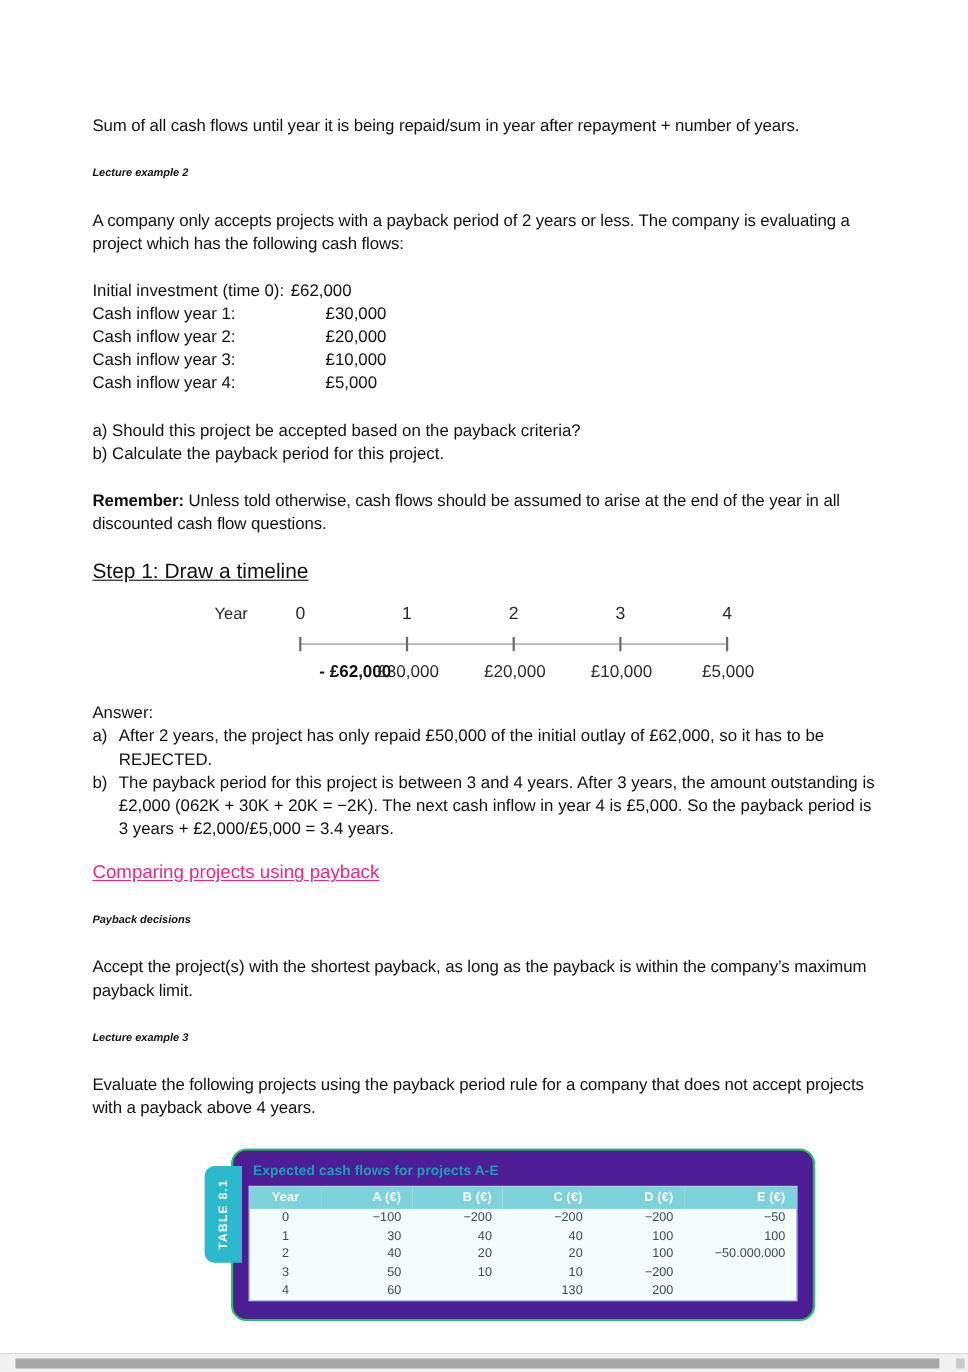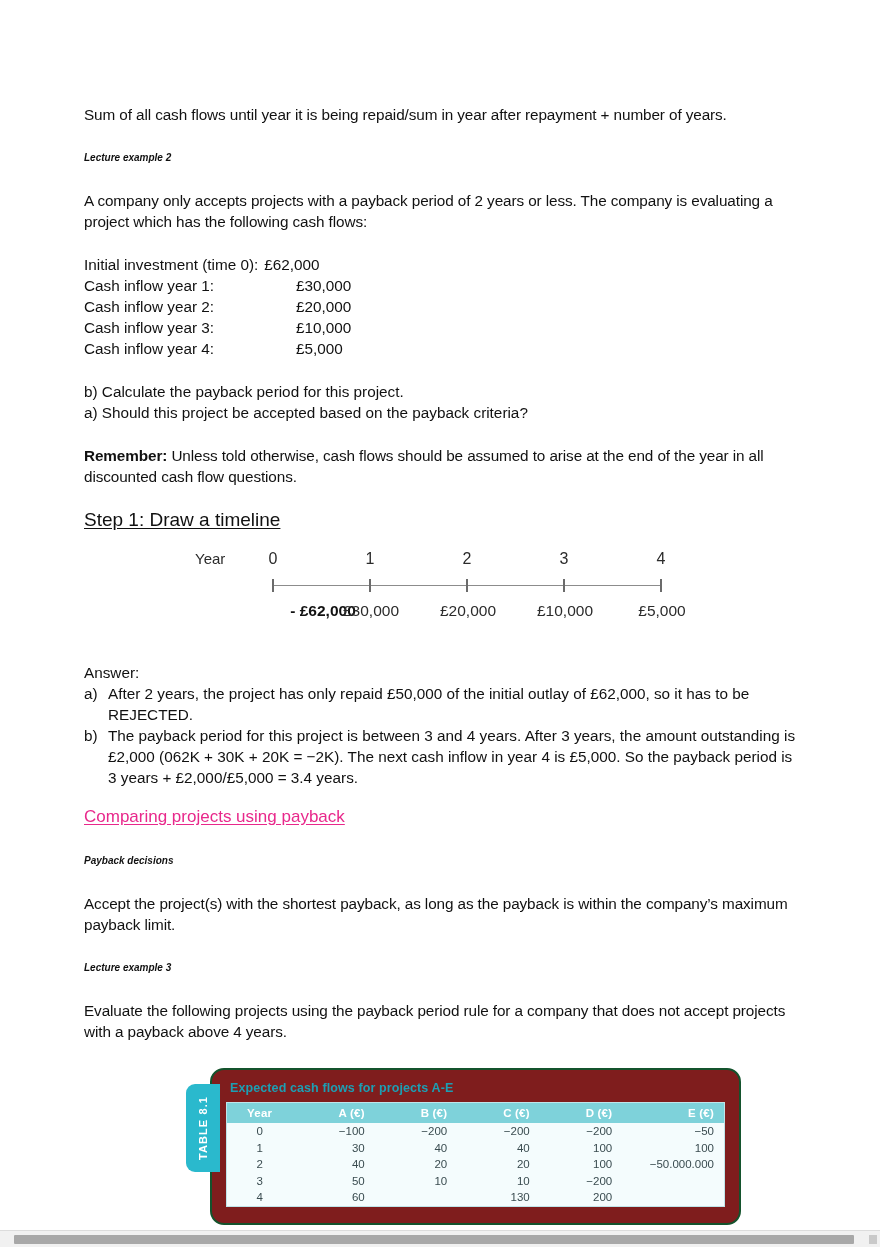--- a/index.html
+++ b/index.html
@@ -62,21 +62,21 @@
   .cf-list { font-size: 15.3px; line-height: 21px; }
   .cf-row { display: flex; }
   .cf-label { width: 212px; flex: none; }
   .cf-value { }
   .cf-initial { }
 
   
   .q-line { font-size: 15.3px; line-height: 21px; }
 
   
-  .ans-title { font-size: 15.3px; line-height: 21px; margin-top: 24px; }
+  .ans-title { font-size: 15.3px; line-height: 21px; }
   .ans-item { display: flex; font-size: 15.3px; line-height: 21px; }
   .ans-marker { width: 24px; flex: none; }
   .ans-body { flex: 1; }
 
   
   .timeline-wrap {
     position: relative;
     height: 92px;
     margin-top: 16px;
   }
@@ -126,23 +126,23 @@
   .fig-wrap {
     position: relative;
     margin-top: 26px;
     margin-left: 102px;
     width: 535px;
   }
   .fig-box {
     position: relative;
     margin-left: 24px;
     width: 531px;
-    border: 2px solid #14532d;
+    border: 2px solid #22c55e;
     border-radius: 14px;
-    background: #7f1d1d;
+    background: #4c1d95;
     padding: 11px 14px 16px 14px;
   }
   .fig-tab {
     position: absolute;
     left: 0;
     top: 16px;
     width: 34px;
     height: 88px;
     background: #2ab9cd;
     border-radius: 9px 0 0 9px;
@@ -275,22 +275,22 @@
       <span class="cf-value">£10,000</span>
     </div>
     <div class="cf-row">
       <span class="cf-label">Cash inflow year 4:</span>
       <span class="cf-value">£5,000</span>
     </div>
   </div>
 
   <div class="spacer-22"></div>
 
+  <div class="q-line">a) Should this project be accepted based on the payback criteria?</div>
   <div class="q-line">b) Calculate the payback period for this project.</div>
-  <div class="q-line">a) Should this project be accepted based on the payback criteria?</div>
 
   <div class="spacer-22"></div>
 
   <div class="p"><span class="bold-lead">Remember:</span><span> Unless told otherwise, cash flows should be assumed to arise at the end of the year in all discounted cash flow questions.</span></div>
 
   <div class="spacer-22"></div>
 
   <div class="underline-head">Step 1: Draw a timeline</div>
 
   

